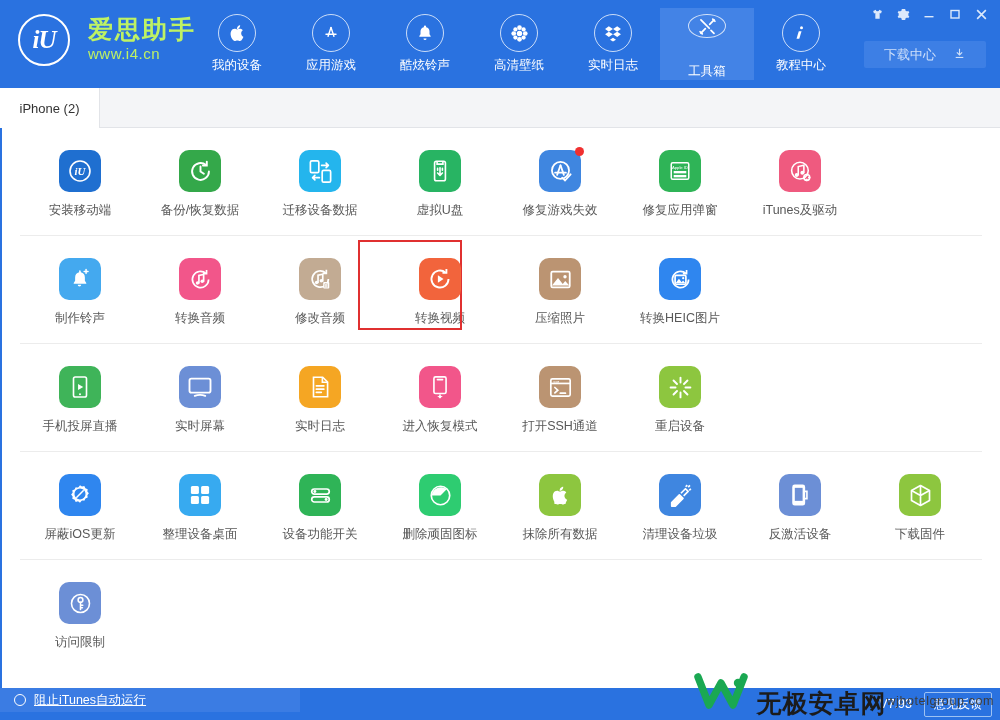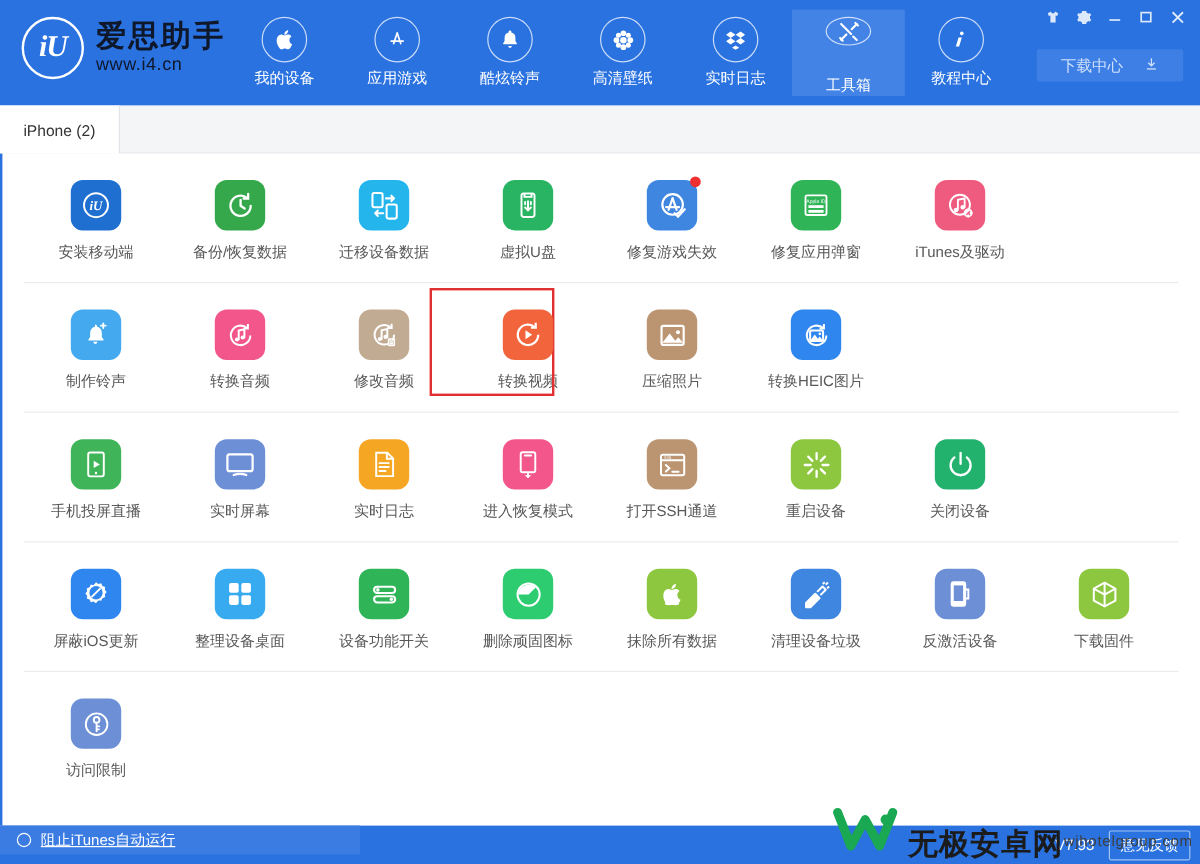--- a/index.html
+++ b/index.html
@@ -20,21 +20,21 @@
     position:absolute; left:18px; top:14px; display:flex; align-items:center;
   }
   .logo-circle {
     width:52px; height:52px; border-radius:50%;
     border: 2.5px solid #ffffff;
     display:flex; align-items:center; justify-content:center;
     color:#fff; font-size:25px; font-weight:bold; font-style:italic;
     font-family:"Liberation Serif", serif;
     letter-spacing:-1px;
   }
-  .logo-text { margin-left:10px; color:#0f172a; }
+  .logo-text { margin-left:18px; color:#bef264; }
   .logo-cn {
     font-size:25px; font-weight:bold; letter-spacing:2px; line-height:1.05;
     font-family:"DejaVu Sans","Liberation Sans",sans-serif;
   }
   .logo-url { font-size:15px; letter-spacing:0.5px; line-height:1.2; margin-top:1px;}
 
   .nav { position:absolute; left:190px; top:8px; display:flex; }
   .nav-item {
     width:94px; height:72px; display:flex; flex-direction:column;
     align-items:center; justify-content:flex-start; padding-top:6px;
@@ -523,29 +523,20 @@
 
         <div class="cell">
           <div class="tile" style="background:#8dc63f">
             <svg width="27" height="27" viewBox="0 0 24 24" fill="none" stroke="#fff" stroke-width="1.7" stroke-linecap="round">
                 <path d="M12 3.2v4.4M12 16.4v4.4M3.2 12h4.4M16.4 12h4.4M5.8 5.8l3.1 3.1M15.1 15.1l3.1 3.1M18.2 5.8l-3.1 3.1M8.9 15.1l-3.1 3.1"></path>
               </svg>
           </div>
           <div class="cell-label">重启设备</div>
         </div>
 
-        <div class="cell">
-          <div class="tile" style="background:#23b26d">
-            <svg width="27" height="27" viewBox="0 0 24 24" fill="none" stroke="#fff" stroke-width="1.7" stroke-linecap="round">
-                <path d="M7.4 6.4a7.4 7.4 0 1 0 9.2 0"></path>
-                <path d="M12 3v8.2"></path>
-              </svg>
-          </div>
-          <div class="cell-label">关闭设备</div>
-        </div>
       </div>
 
       <div class="row">
         <div class="cell">
           <div class="tile" style="background:#2f86ef">
             <svg width="28" height="28" viewBox="0 0 24 24" fill="#fff">
                 <path d="M12 3.6l1.7 1.2 2-.5.9 1.9 2 .8-.3 2 1.3 1.6-1.3 1.6.3 2-2 .8-.9 1.9-2-.5L12 18.6l-1.7-1.2-2 .5-.9-1.9-2-.8.3-2L4.4 11.6l1.3-1.6-.3-2 2-.8.9-1.9 2 .5L12 3.6z"></path>
                 <circle cx="12" cy="11.1" r="5.3" fill="#2f86ef"></circle>
                 <path d="M8.8 14.3 15.2 7.9" stroke="#fff" stroke-width="1.3" fill="none"></path>
                 <circle cx="12" cy="11.1" r="5.3" fill="none" stroke="#fff" stroke-width="1.1"></circle>

